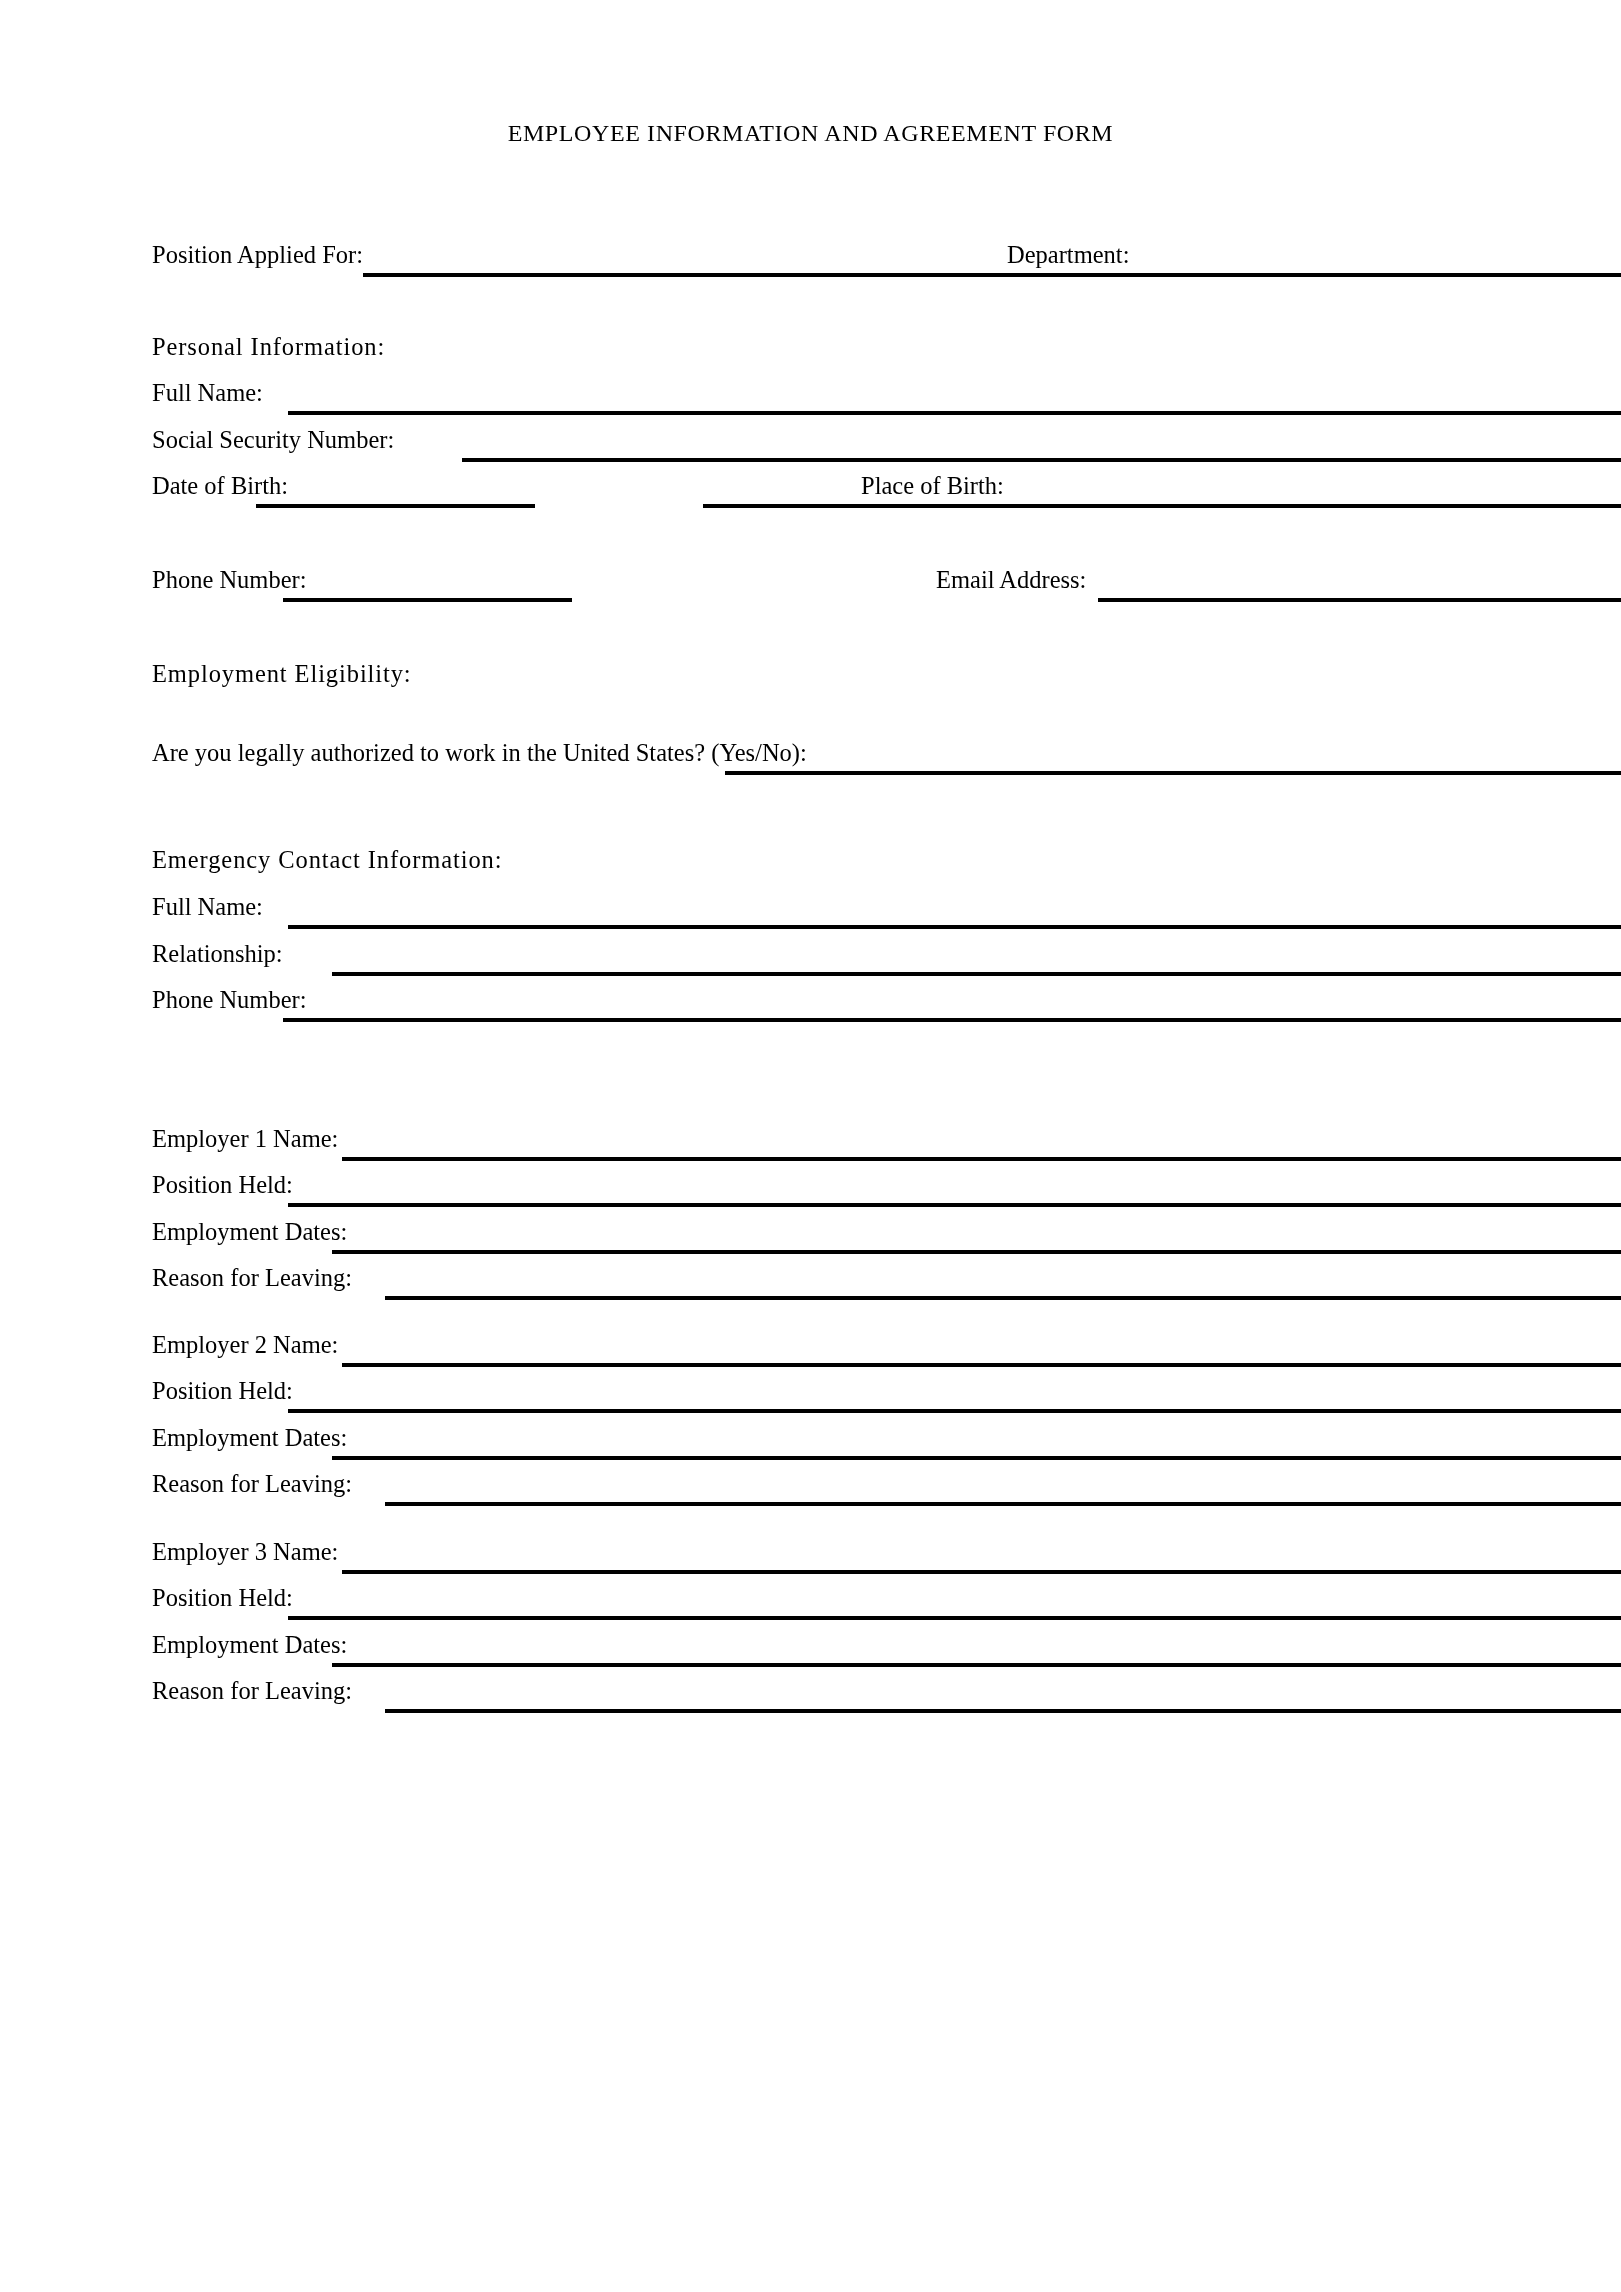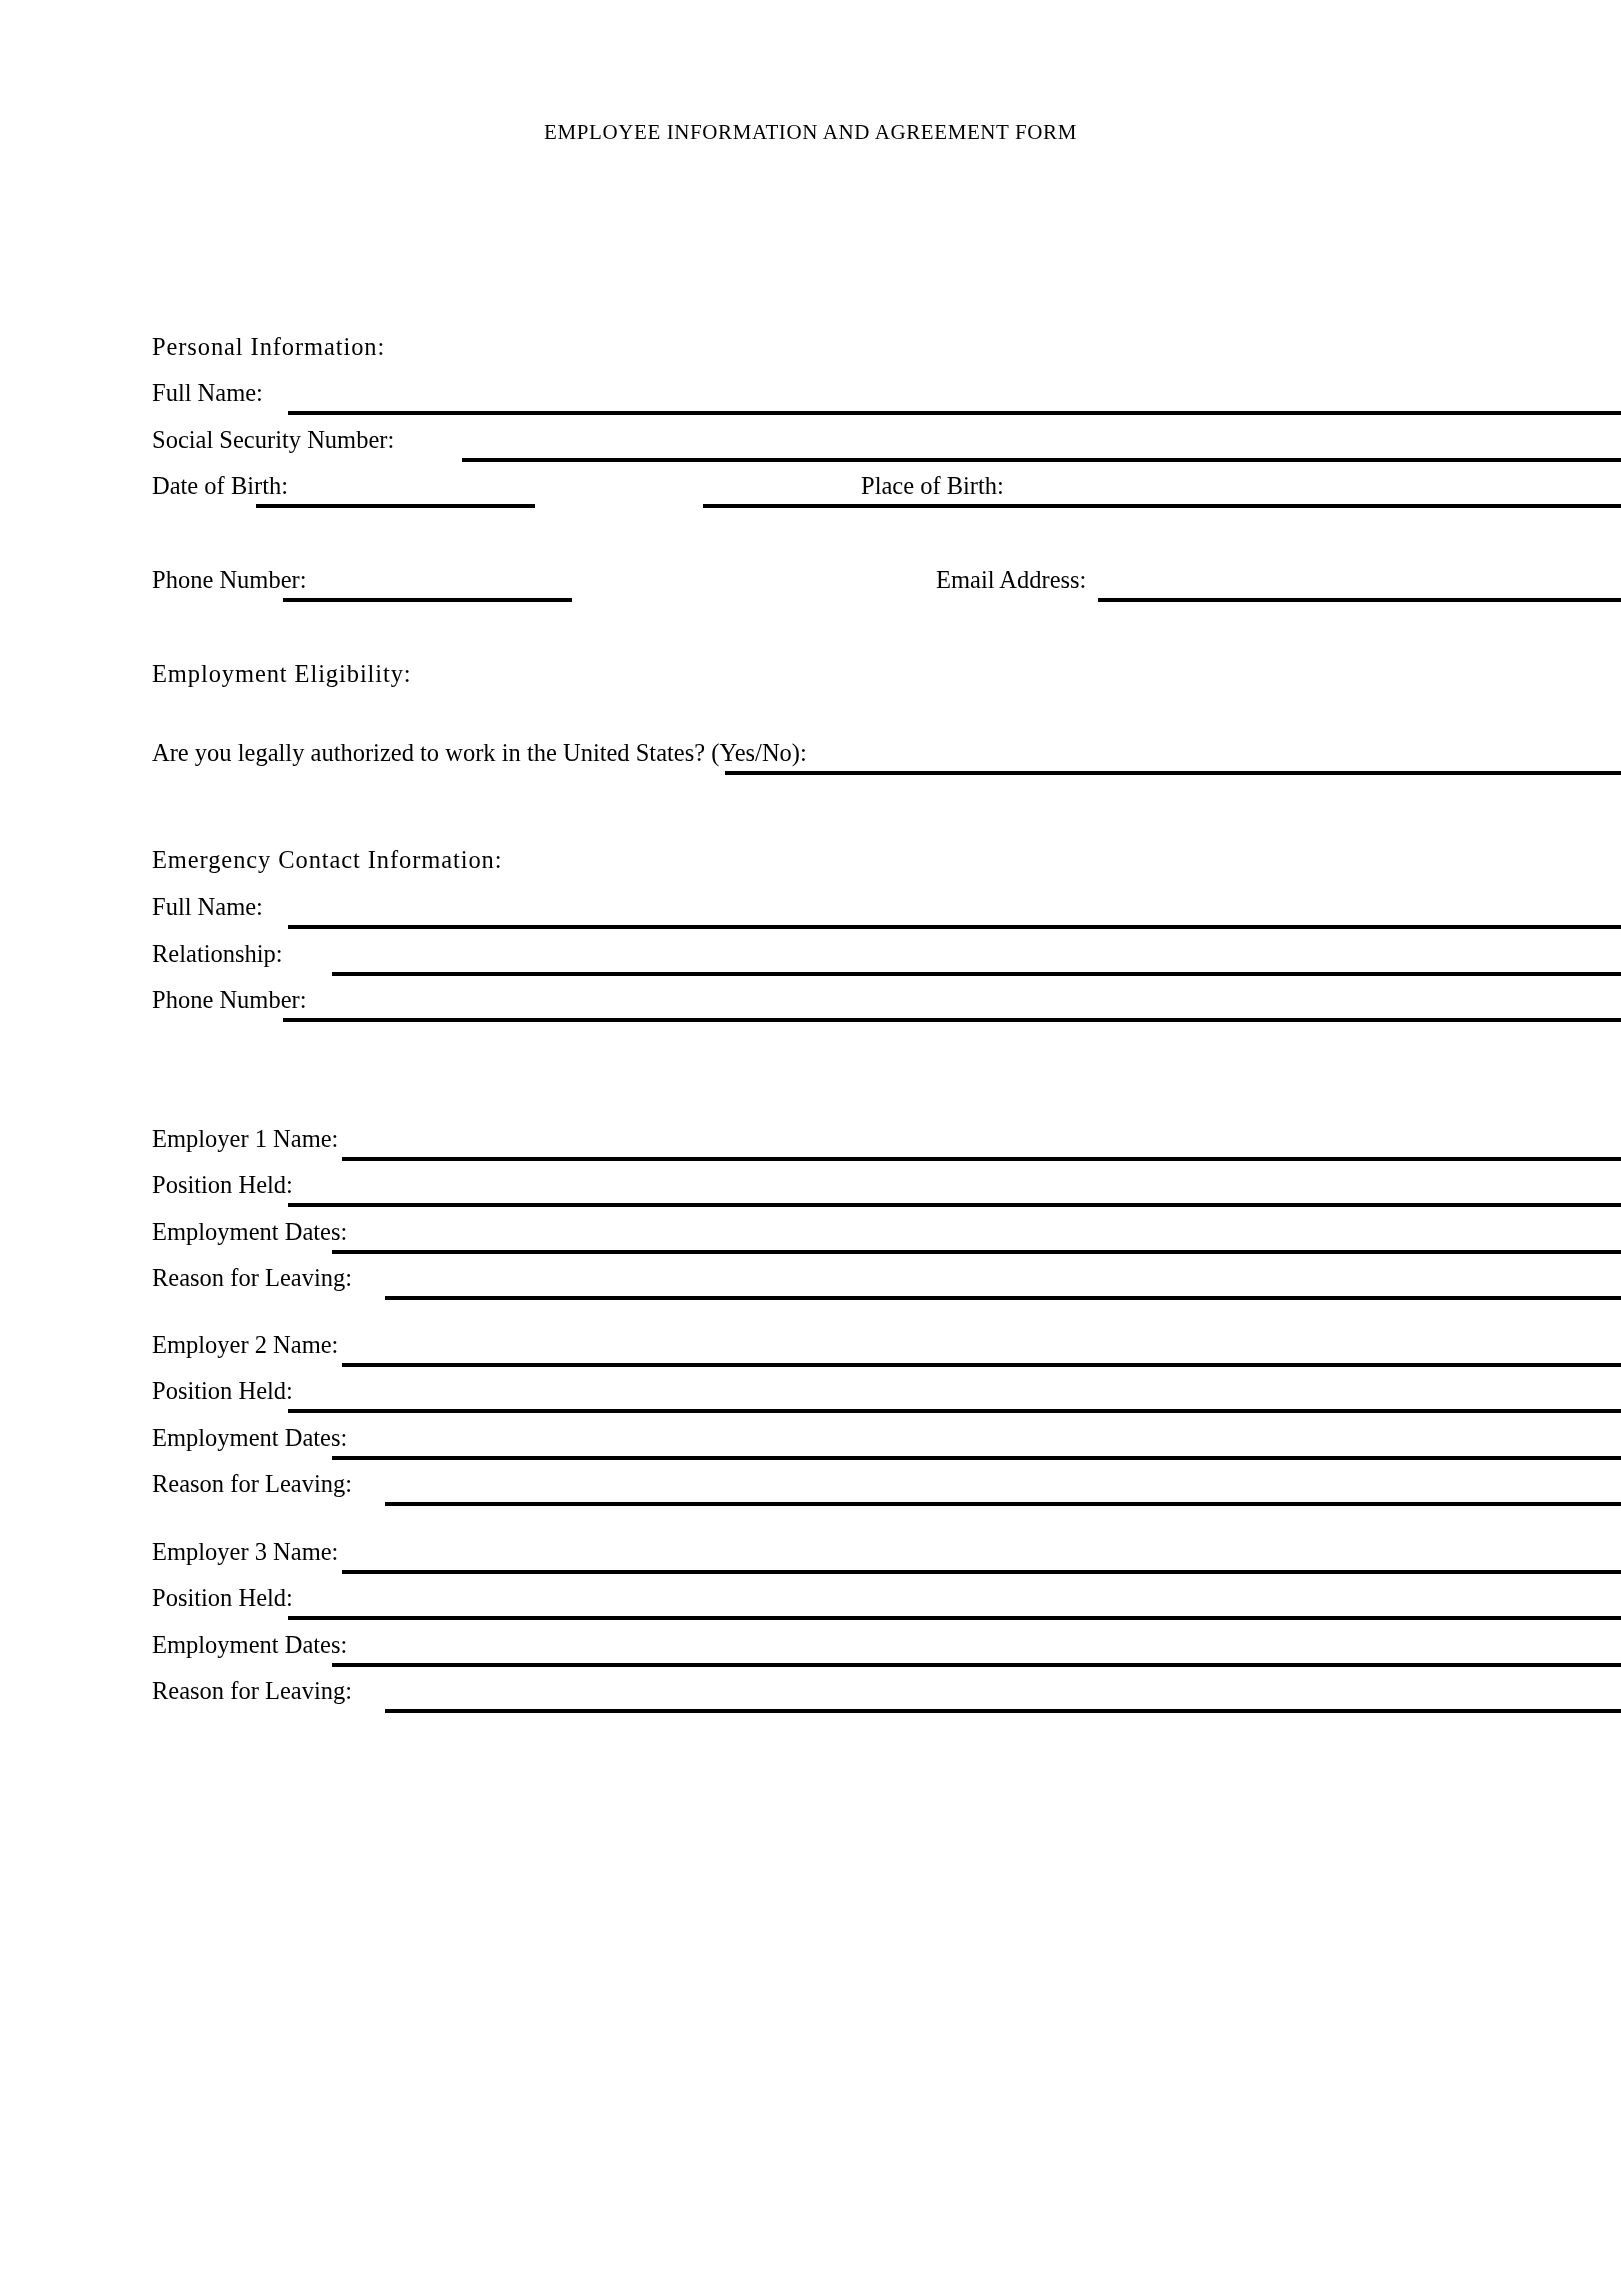--- a/index.html
+++ b/index.html
@@ -21,21 +21,21 @@
     overflow: hidden;
   }
 
   
   .doc-title {
     position: absolute;
     top: 120px;
     left: 0;
     width: 1621px;
     text-align: center;
-    font-size: 21px;
+    font-size: 24px;
     letter-spacing: 0.6px;
     white-space: nowrap;
   }
 
   
   .row {
     position: absolute;
     left: 152px;
     width: 1323px;
     height: 33px;
@@ -66,20 +66,25 @@
     top: 25.5px;
   }
 </style>
 </head>
 <body>
 
 <div class="page">
 
   <div class="doc-title">EMPLOYEE INFORMATION AND AGREEMENT FORM</div>
 
+  <div class="row" style="top:240px;">
+    <span class="label">Position Applied For:</span>
+    <span class="label" style="left:855px;">Department:</span>
+    <div class="rule" style="left:211px; width:1266px; top:33px;"></div>
+  </div>
 
   <div class="row" style="top:332px; height:31px;">
     <span class="section-head">Personal Information:</span>
   </div>
 
   <div class="row" style="top:378px;">
     <span class="label">Full Name:</span>
     <div class="rule" style="left:136px; width:1341px; top:33px;"></div>
   </div>
 

